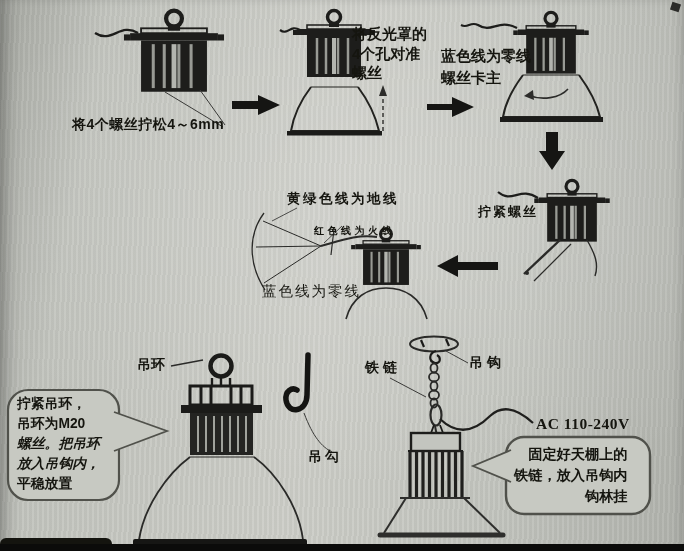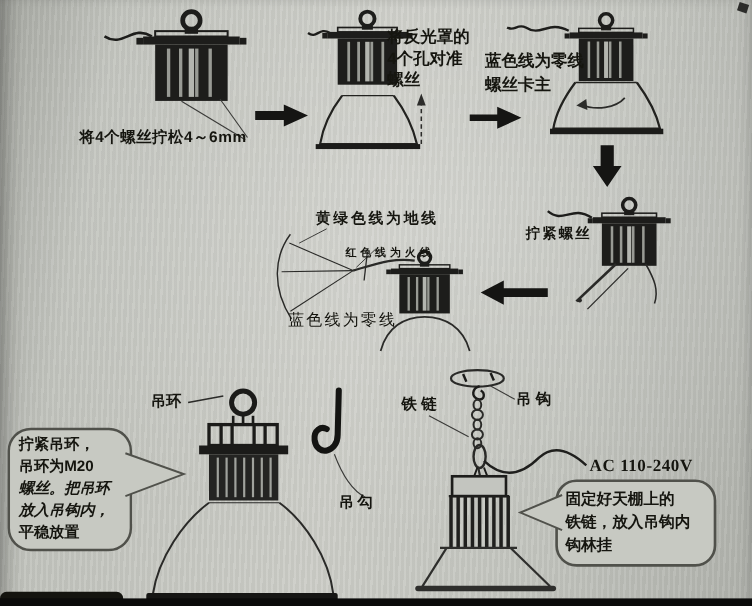--- a/index.html
+++ b/index.html
@@ -25,21 +25,21 @@
   .lbl-ring{left:137px;top:356px;font-size:14px;}
   .lbl-chain{left:365px;top:359px;font-size:14px;letter-spacing:4px;}
   .lbl-hook2{left:469px;top:354px;font-size:14px;letter-spacing:4px;}
   .lbl-jhook{left:308px;top:448px;font-size:14px;letter-spacing:3px;}
   .lbl-power{left:536px;top:414px;font-size:15.5px;font-weight:600;
              font-family:"Liberation Serif","DejaVu Serif",serif;letter-spacing:.5px;}
   .bubble-text{position:absolute;font-size:13.8px;font-weight:600;}
   .bubble-text div{line-height:20px;}
   .bubble-left-text{left:17px;top:394px;}
   .bubble-right-text{left:514px;top:444px;font-size:14.2px;}
-  .bubble-right-text div{line-height:21px;}
+  .bubble-right-text div{line-height:21px;text-align:right;}
   .it{font-style:italic;text-align:right;}
   .bottom-strip{position:absolute;left:0;top:544px;width:684px;height:7px;background:#0b0b0a;}
   .bottom-bulge{position:absolute;left:0;top:538px;width:112px;height:13px;background:#14140f;border-radius:6px 6px 0 0;}
   .corner-mark{position:absolute;left:671px;top:3px;width:9px;height:8px;background:#2c2c2a;transform:rotate(18deg);}
 </style>
 </head>
 <body>
 
 <div id="stage">
 

